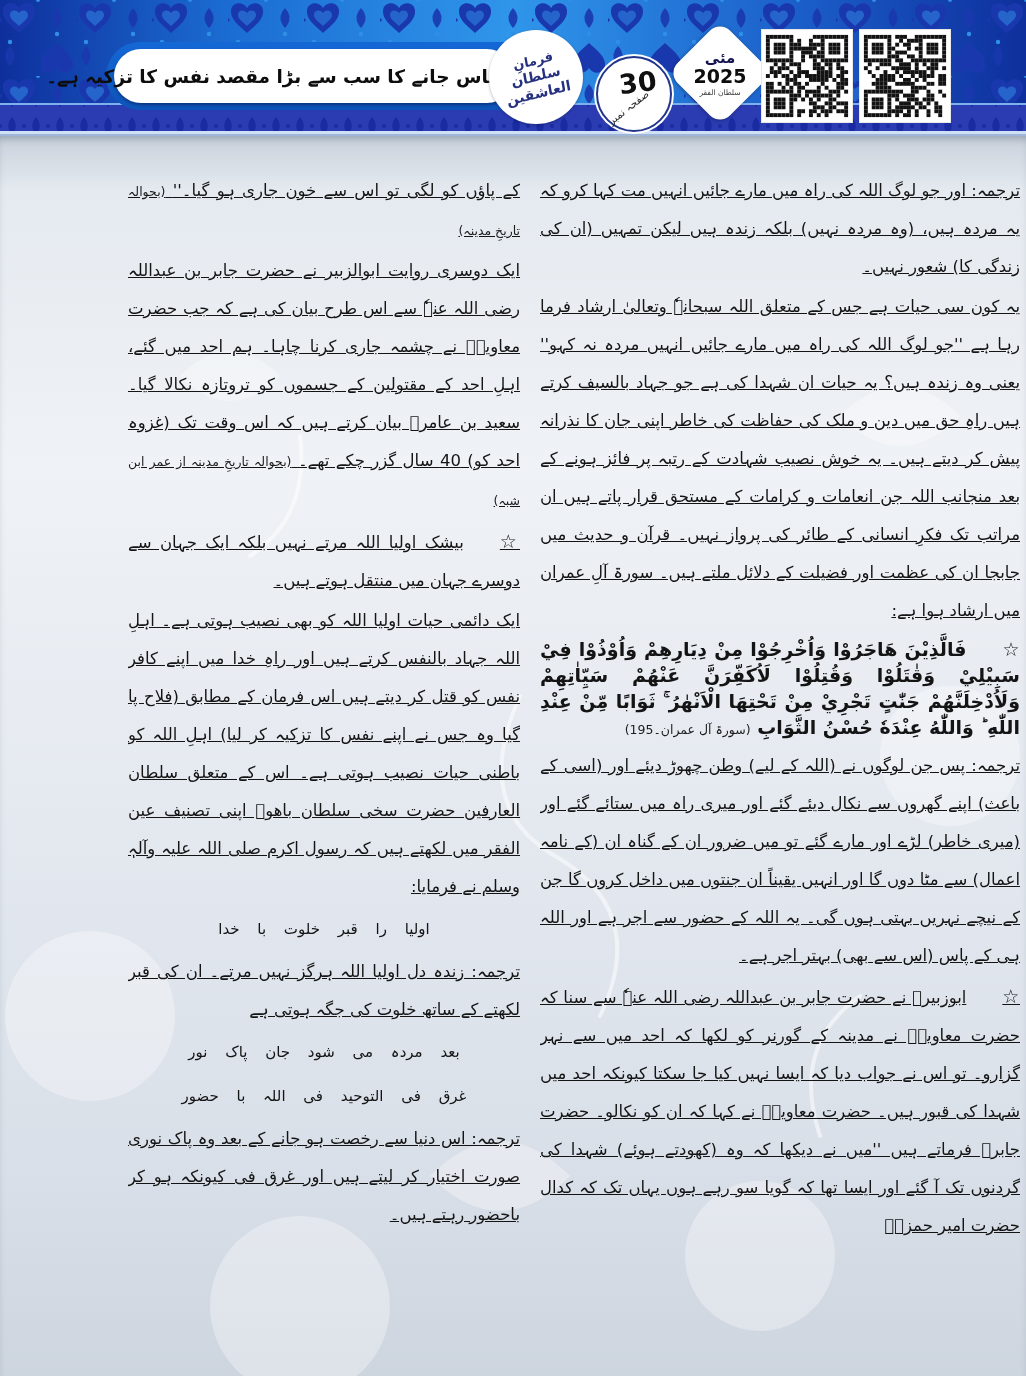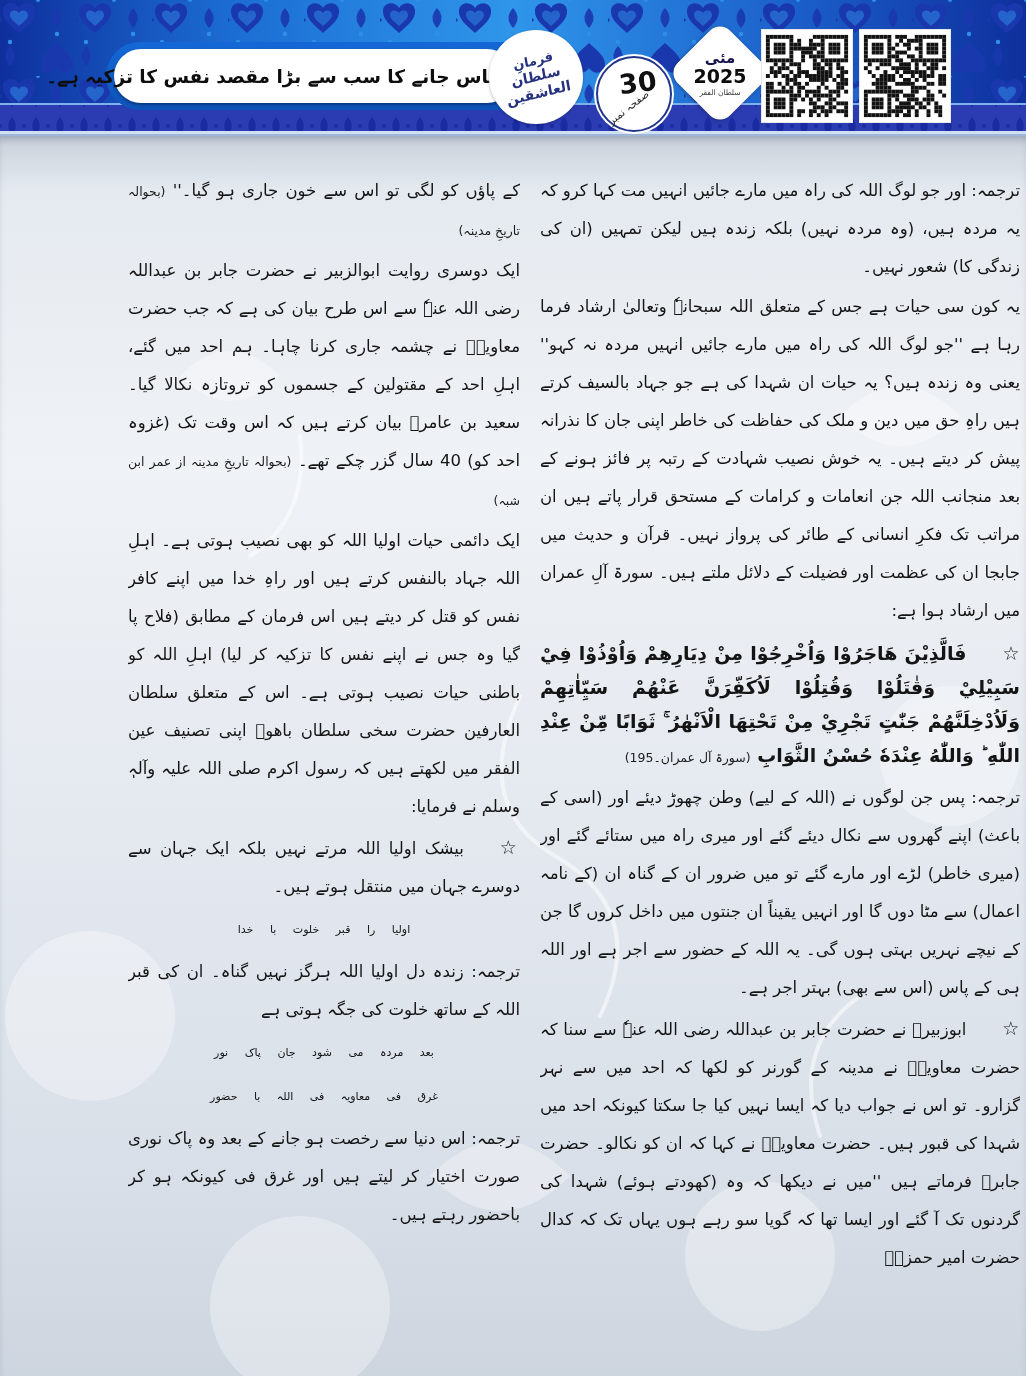--- a/index.html
+++ b/index.html
@@ -50,30 +50,30 @@
     background:linear-gradient(180deg,#c9d1db 0px,#e5eaf0 55px,#eff2f6 330px,#e3e8ef 720px,
       #d9dfe8 1040px,#cdd5df 1240px);
     box-shadow:inset 0 6px 8px -4px rgba(40,60,90,.35); }
   .bgart { position:absolute; top:0; left:0; z-index:0; }
 
   .col { position:absolute; top:36px; direction:rtl; text-align:justify; text-align-last:right;
     color:#141414; font-size:16.5px; line-height:38px; z-index:1; height:1190px; overflow:hidden; }
   .col-right { left:540px; width:480px; }
   .col-left  { left:128px; width:392px; }
 
-  .para { margin:0 0 2px 0; }
+  .para { margin:0 0 2px 0;text-decoration:underline; }
   .star { font-size:19px; margin-left:36px; color:#111; }
   .cite { font-size:12.5px; color:#1c1c1c; }
 
-  .quran { font-size:19px; font-weight:bold; line-height:34px; margin:6px 0 4px 0;
+  .quran { font-size:19px; font-weight:bold; line-height:26px; margin:6px 0 4px 0;
     text-align:justify; text-align-last:right; }
   .quran .cite { font-weight:normal; }
 
   .couplet { text-align:center; text-align-last:center; word-spacing:13px;
-    line-height:41px; margin:3px 0; font-size:11px; }
+    line-height:41px; margin:3px 0; font-size:15px; }
 </style>
 </head>
 <body>
 
 <div class="header">
   <svg class="hpattern" width="1026" height="136" viewBox="0 0 1026 136" preserveAspectRatio="none">
     <defs>
       <linearGradient id="hg" x1="0" y1="0" x2="1" y2="0">
         <stop offset="0" stop-color="#0e2f9c"></stop>
         <stop offset="0.22" stop-color="#1b6cd2"></stop>
@@ -674,22 +674,22 @@
     <p class="para">ترجمہ: اور جو لوگ اللہ کی راہ میں مارے جائیں انہیں مت کہا کرو کہ یہ مردہ ہیں، (وہ مردہ نہیں) بلکہ زندہ ہیں لیکن تمہیں (ان کی زندگی کا) شعور نہیں۔</p>
     <p class="para">یہ کون سی حیات ہے جس کے متعلق اللہ سبحانہٗ وتعالیٰ ارشاد فرما رہا ہے ''جو لوگ اللہ کی راہ میں مارے جائیں انہیں مردہ نہ کہو'' یعنی وہ زندہ ہیں؟ یہ حیات ان شہدا کی ہے جو جہاد بالسیف کرتے ہیں راہِ حق میں دین و ملک کی حفاظت کی خاطر اپنی جان کا نذرانہ پیش کر دیتے ہیں۔ یہ خوش نصیب شہادت کے رتبہ پر فائز ہونے کے بعد منجانب اللہ جن انعامات و کرامات کے مستحق قرار پاتے ہیں ان مراتب تک فکرِ انسانی کے طائر کی پرواز نہیں۔ قرآن و حدیث میں جابجا ان کی عظمت اور فضیلت کے دلائل ملتے ہیں۔ سورۃ آلِ عمران میں ارشاد ہوا ہے:</p>
     <p class="quran"><span class="star">☆</span><span>فَالَّذِيْنَ هَاجَرُوْا وَاُخْرِجُوْا مِنْ دِيَارِهِمْ وَاُوْذُوْا فِيْ سَبِيْلِيْ وَقٰتَلُوْا وَقُتِلُوْا لَاُكَفِّرَنَّ عَنْهُمْ سَيِّاٰتِهِمْ وَلَاُدْخِلَنَّهُمْ جَنّٰتٍ تَجْرِيْ مِنْ تَحْتِهَا الْاَنْهٰرُ ۚ ثَوَابًا مِّنْ عِنْدِ اللّٰهِ ؕ وَاللّٰهُ عِنْدَهٗ حُسْنُ الثَّوَابِ</span> <span class="cite">(سورۃ آل عمران۔195)</span></p>
     <p class="para">ترجمہ: پس جن لوگوں نے (اللہ کے لیے) وطن چھوڑ دیئے اور (اسی کے باعث) اپنے گھروں سے نکال دیئے گئے اور میری راہ میں ستائے گئے اور (میری خاطر) لڑے اور مارے گئے تو میں ضرور ان کے گناہ ان (کے نامہ اعمال) سے مٹا دوں گا اور انہیں یقیناً ان جنتوں میں داخل کروں گا جن کے نیچے نہریں بہتی ہوں گی۔ یہ اللہ کے حضور سے اجر ہے اور اللہ ہی کے پاس (اس سے بھی) بہتر اجر ہے۔</p>
     <p class="para"><span class="star">☆</span><span>ابوزبیرؓ نے حضرت جابر بن عبداللہ رضی اللہ عنہٗ سے سنا کہ حضرت معاویہؓ نے مدینہ کے گورنر کو لکھا کہ احد میں سے نہر گزارو۔ تو اس نے جواب دیا کہ ایسا نہیں کیا جا سکتا کیونکہ احد میں شہدا کی قبور ہیں۔ حضرت معاویہؓ نے کہا کہ ان کو نکالو۔ حضرت جابرؓ فرماتے ہیں ''میں نے دیکھا کہ وہ (کھودتے ہوئے) شہدا کی گردنوں تک آ گئے اور ایسا تھا کہ گویا سو رہے ہوں یہاں تک کہ کدال حضرت امیر حمزہؓ</span></p>
   </div>
 
   <div class="col col-left">
     <p class="para"><span>کے پاؤں کو لگی تو اس سے خون جاری ہو گیا۔''</span> <span class="cite">(بحوالہ تاریخِ مدینہ)</span></p>
     <p class="para"><span>ایک دوسری روایت ابوالزبیر نے حضرت جابر بن عبداللہ رضی اللہ عنہٗ سے اس طرح بیان کی ہے کہ جب حضرت معاویہؓ نے چشمہ جاری کرنا چاہا۔ ہم احد میں گئے، اہلِ احد کے مقتولین کے جسموں کو تروتازہ نکالا گیا۔ سعید بن عامرؓ بیان کرتے ہیں کہ اس وقت تک (غزوہ احد کو) 40 سال گزر چکے تھے۔</span> <span class="cite">(بحوالہ تاریخِ مدینہ از عمر ابن شبہ)</span></p>
+    <p class="para"><span class="star">☆</span><span>بیشک اولیا اللہ مرتے نہیں بلکہ ایک جہان سے دوسرے جہان میں منتقل ہوتے ہیں۔</span></p>
     <p class="para">ایک دائمی حیات اولیا اللہ کو بھی نصیب ہوتی ہے۔ اہلِ اللہ جہاد بالنفس کرتے ہیں اور راہِ خدا میں اپنے کافر نفس کو قتل کر دیتے ہیں اس فرمان کے مطابق (فلاح پا گیا وہ جس نے اپنے نفس کا تزکیہ کر لیا) اہلِ اللہ کو باطنی حیات نصیب ہوتی ہے۔ اس کے متعلق سلطان العارفین حضرت سخی سلطان باھوؒ اپنی تصنیف عین الفقر میں لکھتے ہیں کہ رسول اکرم صلی اللہ علیہ وآلہٖ وسلم نے فرمایا:</p>
-    <p class="para"><span class="star">☆</span><span>بیشک اولیا اللہ مرتے نہیں بلکہ ایک جہان سے دوسرے جہان میں منتقل ہوتے ہیں۔</span></p>
     <p class="couplet">اولیا را قبر خلوت با خدا</p>
-    <p class="para">ترجمہ: زندہ دل اولیا اللہ ہرگز نہیں گناہ۔ ان کی قبر اللہ کے ساتھ خلوت کی جگہ ہوتی ہے</p>
+    <p class="para">ترجمہ: زندہ دل اولیا اللہ ہرگز نہیں مرتے۔ ان کی قبر لکھتے کے ساتھ خلوت کی جگہ ہوتی ہے</p>
     <p class="couplet">بعد مردہ می شود جان پاک نور</p>
-    <p class="couplet">غرق فی معاویہ فی اللہ با حضور</p>
+    <p class="couplet">غرق فی التوحید فی اللہ با حضور</p>
     <p class="para">ترجمہ: اس دنیا سے رخصت ہو جانے کے بعد وہ پاک نوری صورت اختیار کر لیتے ہیں اور غرق فی کیونکہ ہو کر باحضور رہتے ہیں۔</p>
 
   </div>
 </div>
 
 </body></html>

